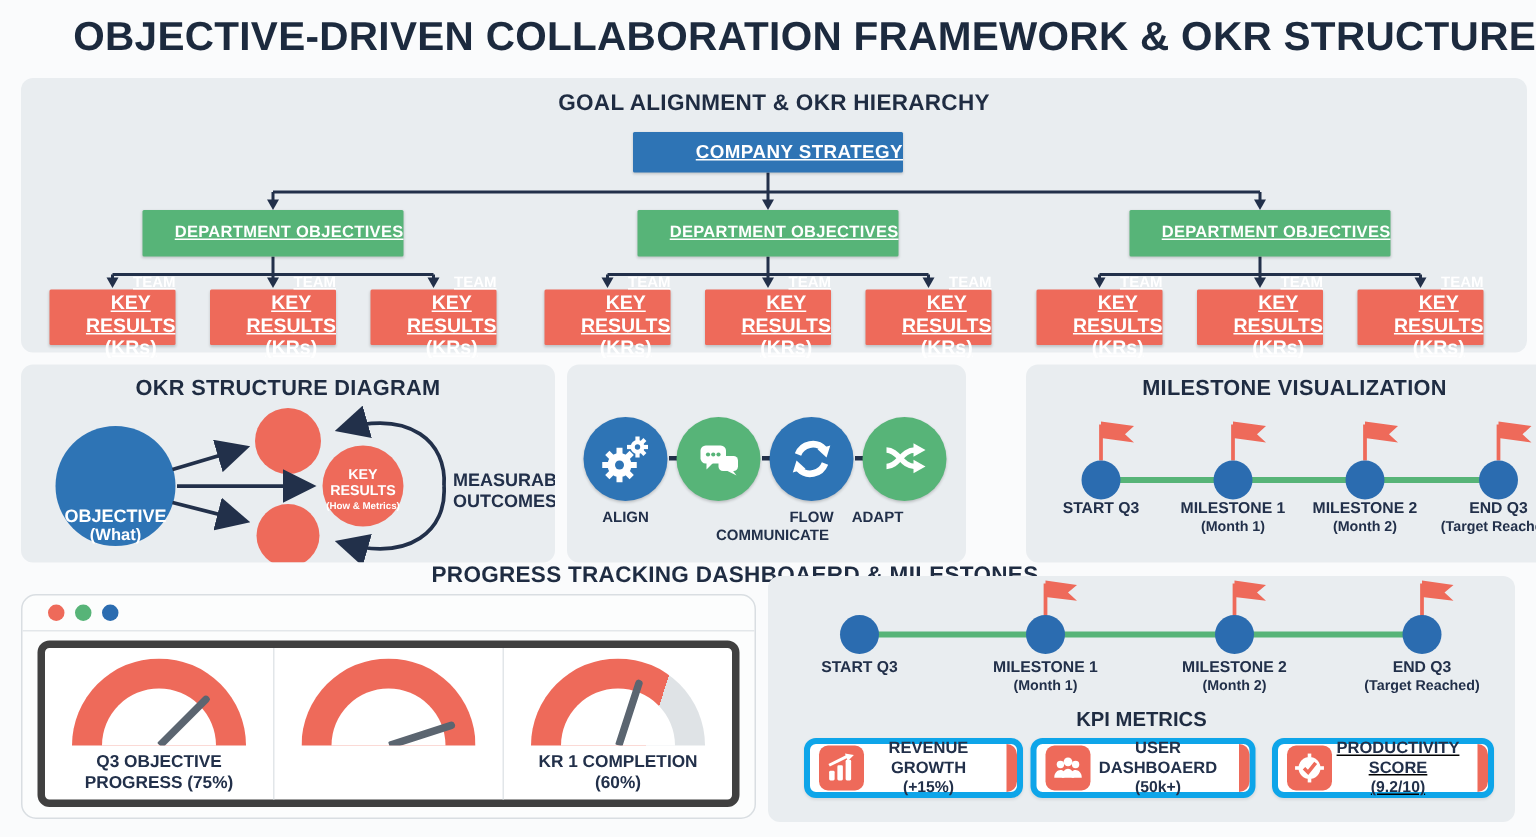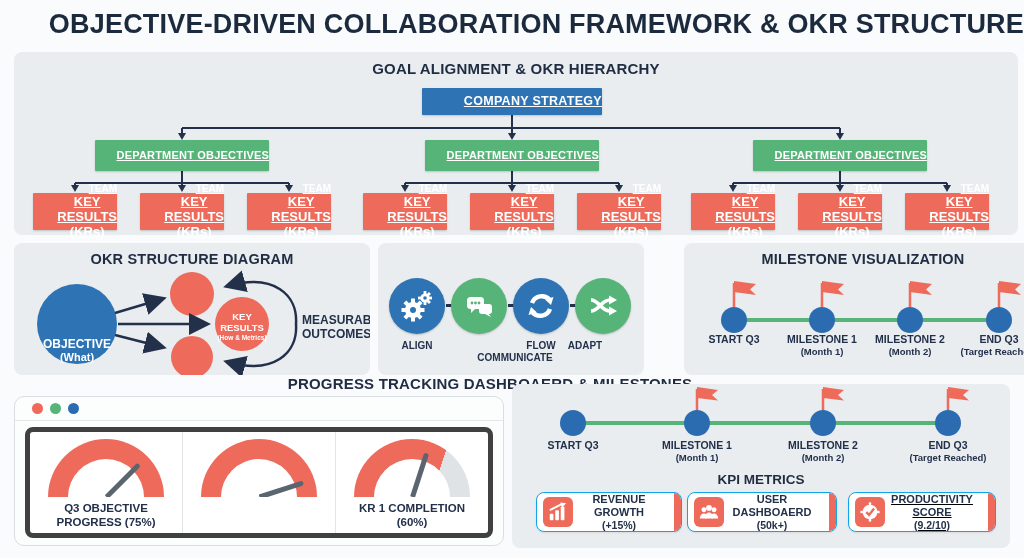--- a/index.html
+++ b/index.html
@@ -56,21 +56,21 @@
   .gauge-hole { position:absolute; width:76px; height:76px; left:50%; top:58px;
     transform:translate(-50%,-50%); border-radius:50%; background:#fff; }
   .gauge-needle { position:absolute; left:50%; bottom:0; width:5px; height:46px; margin-left:-2.5px;
     background:var(--needle); border-radius:3px 3px 1px 1px; transform-origin:50% 100%; }
   .gauge-label { margin-top:4px; text-align:center; font-weight:bold; color:#22304a;
     font-size:11.5px; line-height:1.25; }
 
   
   #kpi-heading { position:absolute; top:88px; left:0; width:100%; text-align:center;
     font-size:13.5px; font-weight:bold; color:#1f2c42; }
-  .kpi-card { position:absolute; top:108px; height:40px; background:#fff; border:1px solid #0ea5e9;
+  .kpi-card { position:absolute; top:108px; height:40px; background:#fff; border:4px solid #0ea5e9;
     border-radius:8px; display:flex; align-items:center; padding-left:6px; padding-right:12px;
     box-shadow:0 1px 2px rgba(0,0,0,.08); }
   .kpi-strip { position:absolute; right:0; top:0; bottom:0; width:7px; background:var(--salmon);
     border-radius:0 7px 7px 0; }
   .kpi-icon { width:30px; height:30px; border-radius:6px; background:var(--salmon); flex:0 0 30px;
     display:flex; align-items:center; justify-content:center; }
   .kpi-text { flex:1; text-align:center; color:#22304a; font-weight:bold; line-height:1.2; padding-right:4px; }
   .kpi-text .l1 { font-size:11px; }
   .kpi-text .l2 { font-size:10.5px; }
 </style>

